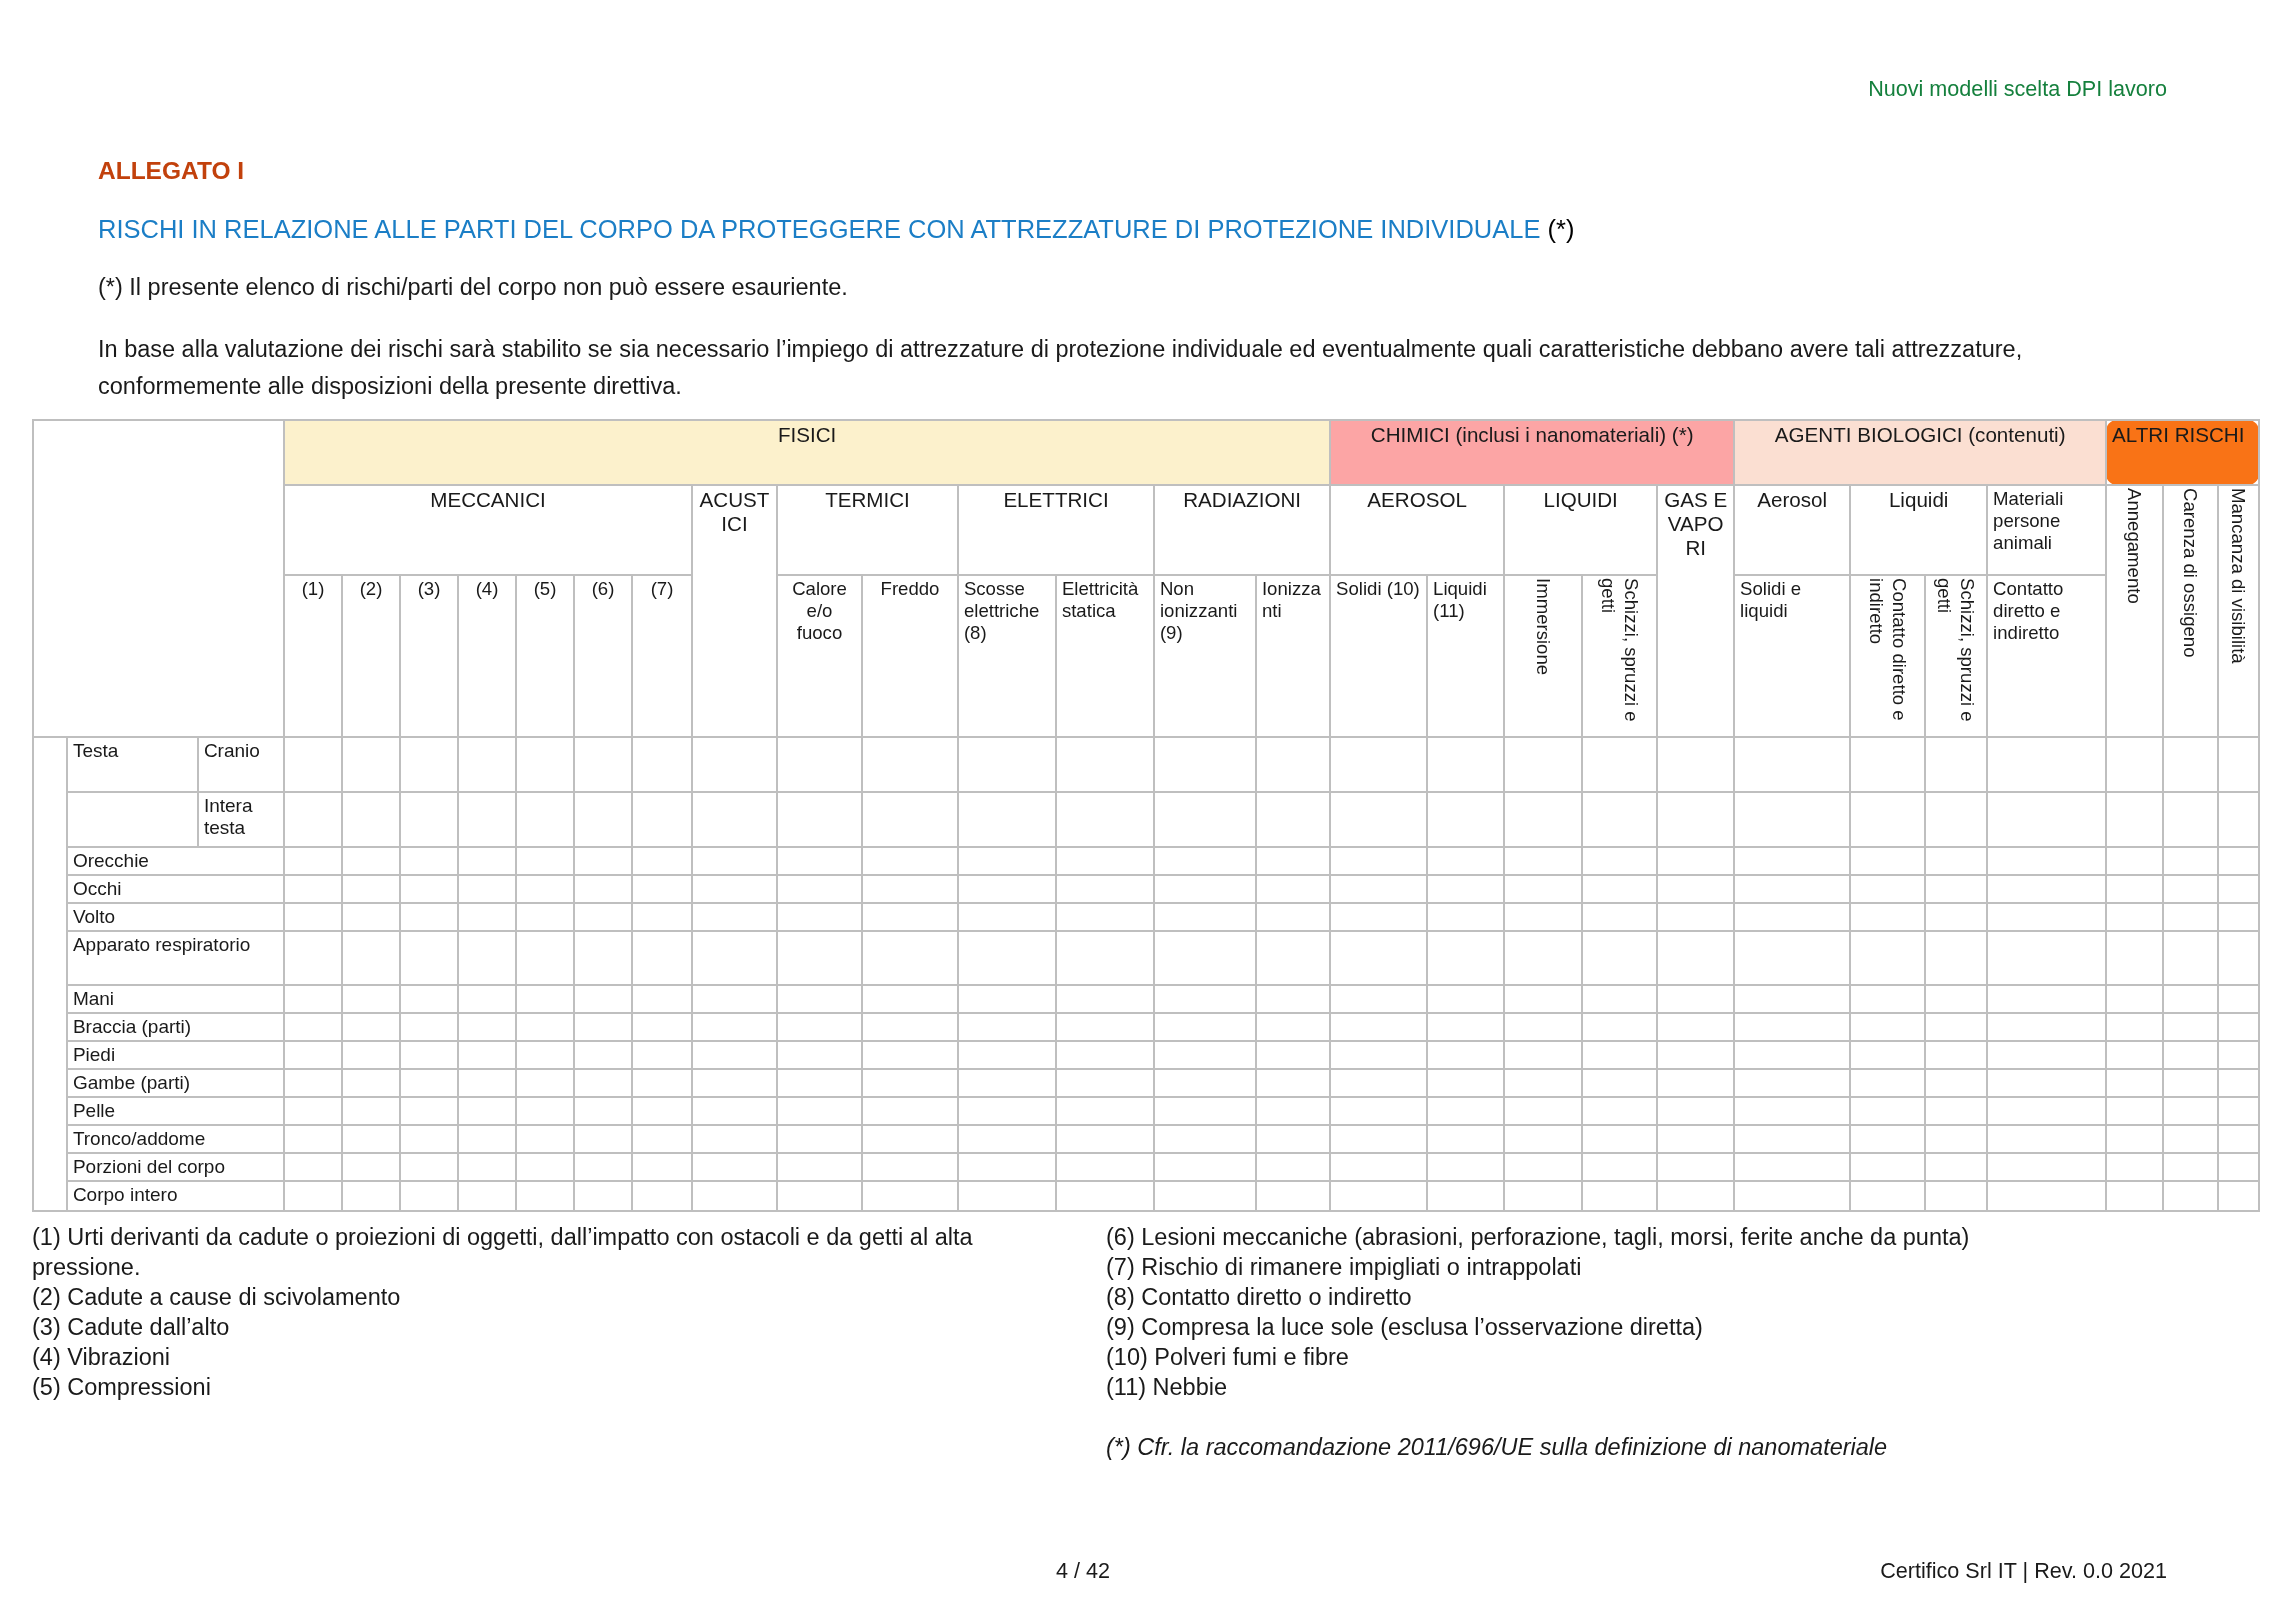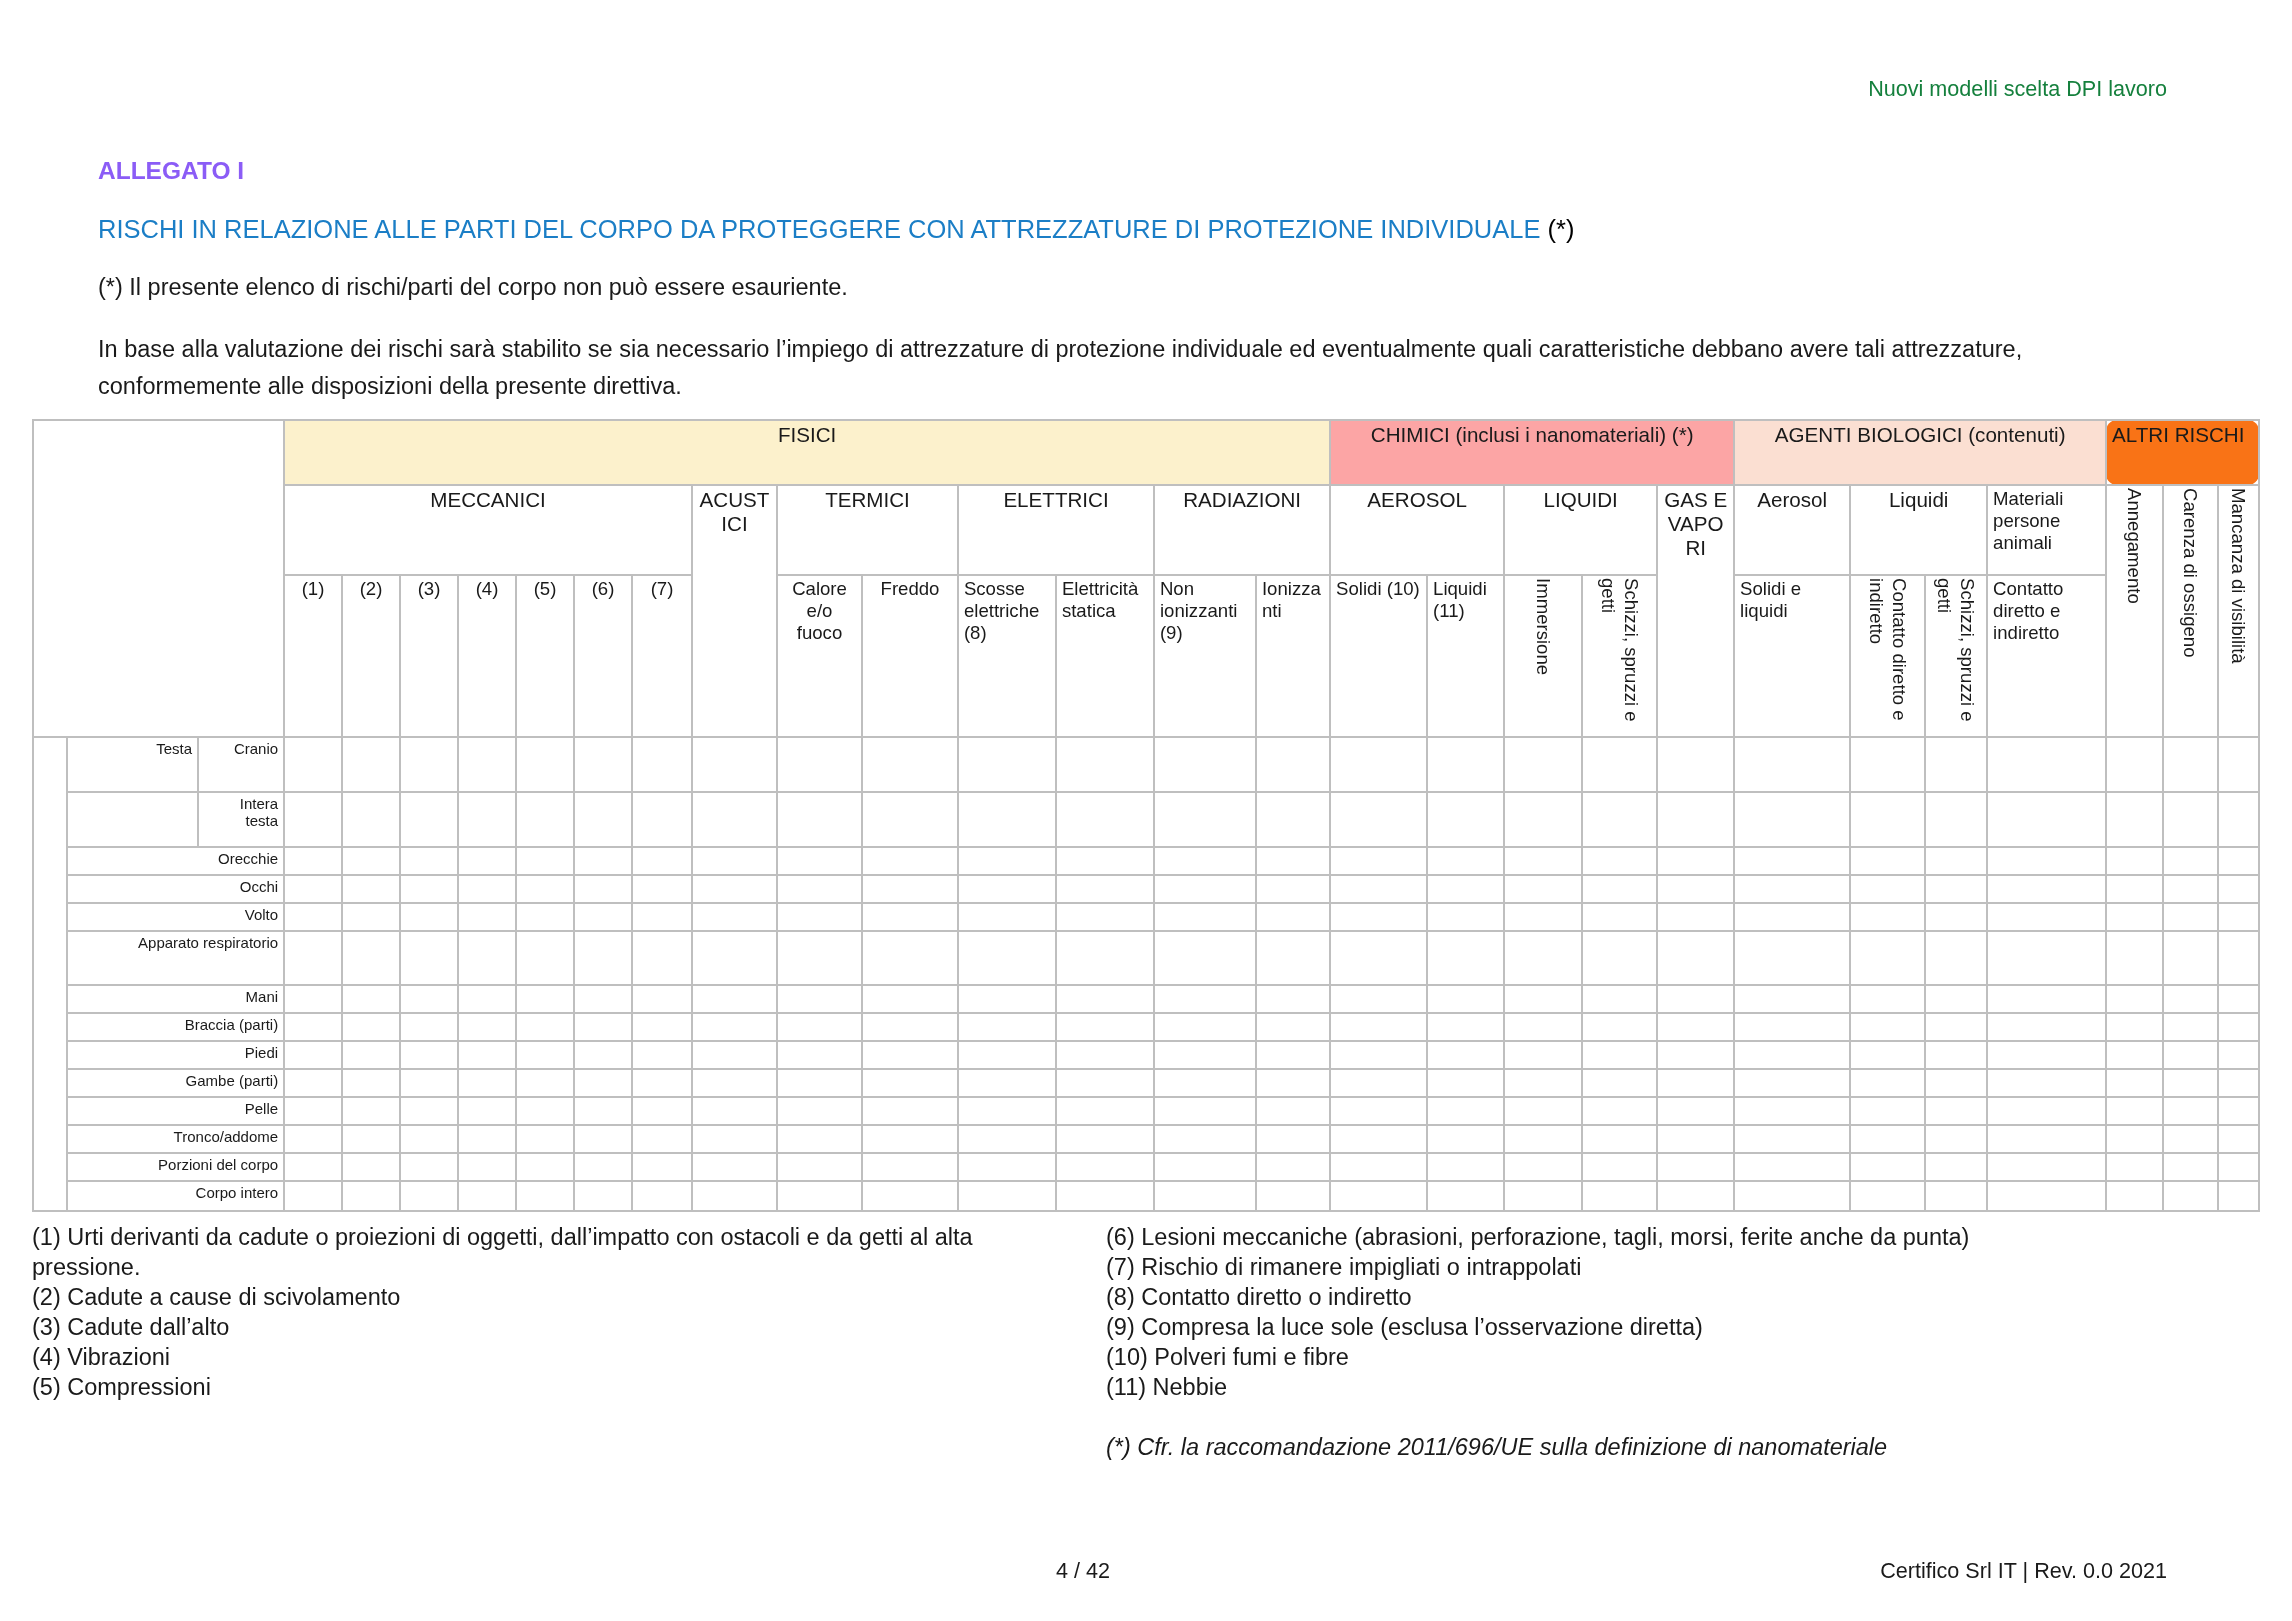--- a/index.html
+++ b/index.html
@@ -5,21 +5,21 @@
   html,body{margin:0;padding:0;background:#e9e9e9;}
   .page{
     position:relative;
     width:2293px;height:1621px;
     background:#ffffff;
     font-family:"Liberation Sans", sans-serif;
     color:#1a1a1a;
     overflow:hidden;
   }
   .hdr-note{position:absolute;top:76px;right:126px;font-size:21.6px;color:#15803d;}
-  .allegato{position:absolute;top:157px;left:98px;font-size:24.5px;font-weight:bold;color:#8b5cf6;}
+  .allegato{position:absolute;top:157px;left:98px;font-size:24.5px;font-weight:bold;color:#c2410c;}
   .title-blue{position:absolute;top:215px;left:98px;font-size:25.5px;color:#1b7ec6;white-space:nowrap;}
   .title-blue .suffix{color:#000;}
   .note-line{position:absolute;top:274px;left:98px;font-size:23.5px;}
   .intro{position:absolute;top:331px;left:98px;width:2078px;font-size:23.5px;line-height:37px;}
 
   
   table.risk{
     position:absolute;top:419px;left:32px;
     border-collapse:collapse;table-layout:fixed;
     width:2227px;
@@ -52,21 +52,21 @@
   td.vert{padding:3.9px 2px;}
   .vtxt{
     writing-mode:vertical-rl;
     text-orientation:mixed;
     font-size:18.6px;
     line-height:1.25;
     margin:0 auto;
   }
   .vh-sub{height:155px;}
   .vh-span{height:243px;}
-  td.rlabel{font-size:15px;padding-left:7.8px;text-align:right;}
+  td.rlabel{font-size:19px;padding-left:7.8px;}
   td.dcell{background:#fff;}
 
   
   .fnotes-left{position:absolute;top:1222px;left:32px;width:1024px;font-size:23.5px;line-height:30px;}
   .fnotes-right{position:absolute;top:1222px;left:1106px;width:1157px;font-size:23.5px;line-height:30px;}
   .fn{min-height:30px;}
   .nano-note{margin-top:30px;font-style:italic;}
 
   .footer-page{position:absolute;top:1558px;left:0;width:2166px;text-align:center;font-size:21.6px;}
   .footer-right{position:absolute;top:1558px;right:126px;font-size:21.6px;}

